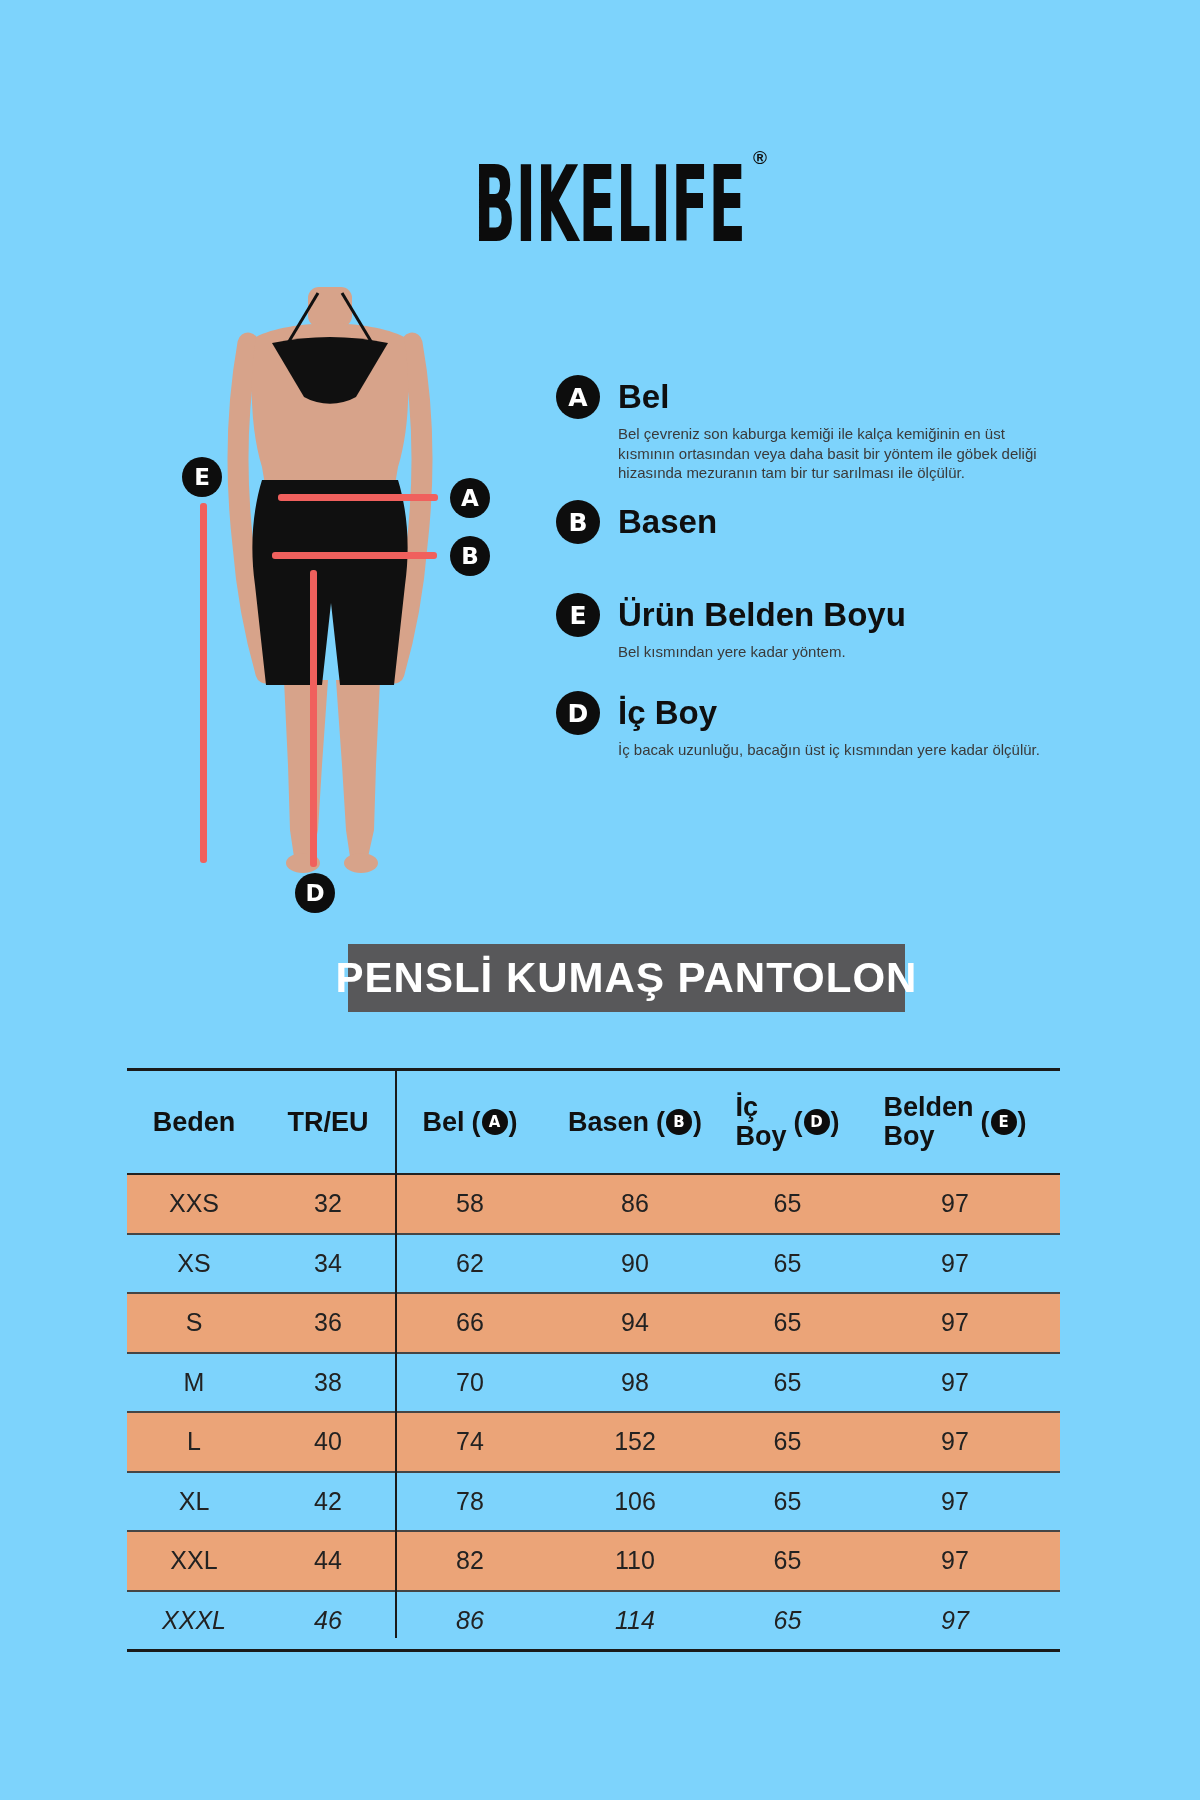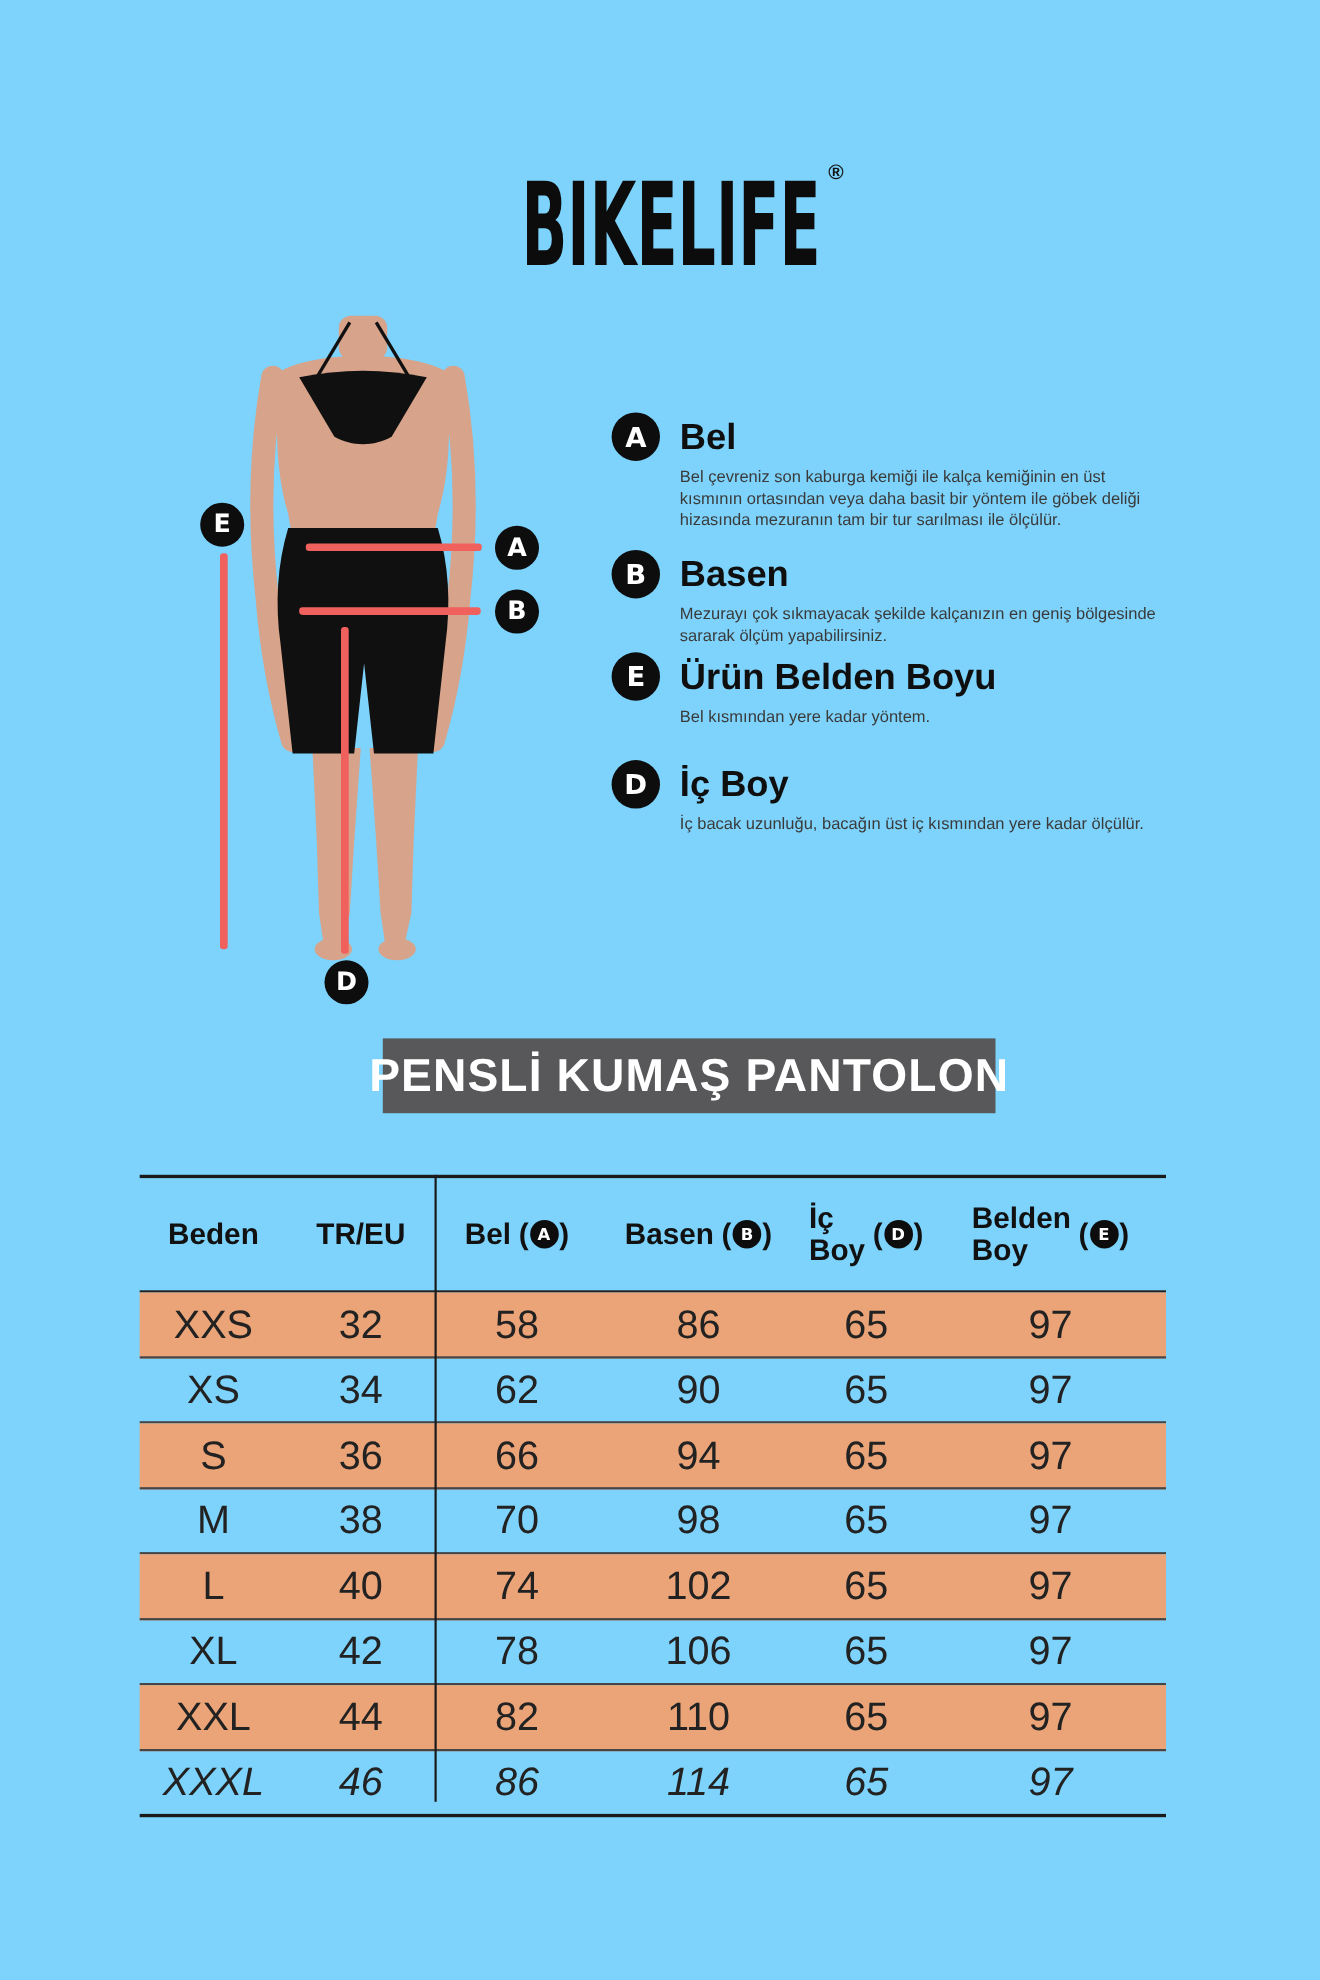--- a/index.html
+++ b/index.html
@@ -39,21 +39,21 @@
   .th{display:flex;align-items:center;justify-content:center;gap:7px;font-weight:bold;font-size:27px;color:#111;}
   .th .stack{white-space:pre-line;line-height:1.08;text-align:left;}
   .hb-wrap{display:inline-flex;align-items:center;font-weight:bold;font-size:27px;}
   .hb{display:inline-flex;width:26px;height:26px;border-radius:50%;background:var(--badge,#0d0d0d);color:#fff;
       font-size:15px;font-weight:bold;align-items:center;justify-content:center;margin:0 1px;
       font-family:"DejaVu Sans",sans-serif;}
   .trow{display:grid;grid-template-columns:134px 134px 150px 180px 125px 210px;height:57.5px;
         border-bottom:2px solid #454545;}
   .trow:last-child{border-bottom:3px solid #1a1a1a;font-style:italic;}
   .trow.hl{background:var(--hl,#eba478);}
-  .td{display:flex;align-items:center;justify-content:center;font-size:36px;color:#222;}
+  .td{display:flex;align-items:center;justify-content:center;font-size:25px;color:#222;}
   #vline{position:absolute;left:395px;top:1068px;width:2px;height:570px;background:#1a1a1a;z-index:4;}
 </style>
 </head>
 <body>
 
 <div id="canvas">
 
   <svg id="logo" width="310" height="115">
     <text x="2" y="96" font-family="'DejaVu Sans', sans-serif" font-size="105" font-weight="bold" fill="#0c0c0c" textLength="272" lengthAdjust="spacingAndGlyphs">BIKELIFE</text>
   </svg>
@@ -95,21 +95,20 @@
       <div class="g-badge">A</div>
       <div class="g-title">Bel</div>
     </div>
     <div class="g-desc">Bel çevreniz son kaburga kemiği ile kalça kemiğinin en üst kısmının ortasından veya daha basit bir yöntem ile göbek deliği hizasında mezuranın tam bir tur sarılması ile ölçülür.</div>
   </div>
   <div class="guide-item" id="g1">
     <div class="g-head">
       <div class="g-badge">B</div>
       <div class="g-title">Basen</div>
     </div>
-    <div class="g-desc">Mezurayı çok sıkmayacak şekilde kalçanızın en geniş bölgesinde sararak ölçüm yapabilirsiniz.</div>
   </div>
   <div class="guide-item" id="g2">
     <div class="g-head">
       <div class="g-badge">E</div>
       <div class="g-title">Ürün Belden Boyu</div>
     </div>
     <div class="g-desc">Bel kısmından yere kadar yöntem.</div>
   </div>
   <div class="guide-item" id="g3">
     <div class="g-head">
@@ -180,21 +179,21 @@
           <div class="td">38</div>
           <div class="td">70</div>
           <div class="td">98</div>
           <div class="td">65</div>
           <div class="td">97</div>
         </div>
         <div class="trow hl">
           <div class="td">L</div>
           <div class="td">40</div>
           <div class="td">74</div>
-          <div class="td">102</div>
+          <div class="td">152</div>
           <div class="td">65</div>
           <div class="td">97</div>
         </div>
         <div class="trow">
           <div class="td">XL</div>
           <div class="td">42</div>
           <div class="td">78</div>
           <div class="td">106</div>
           <div class="td">65</div>
           <div class="td">97</div>

